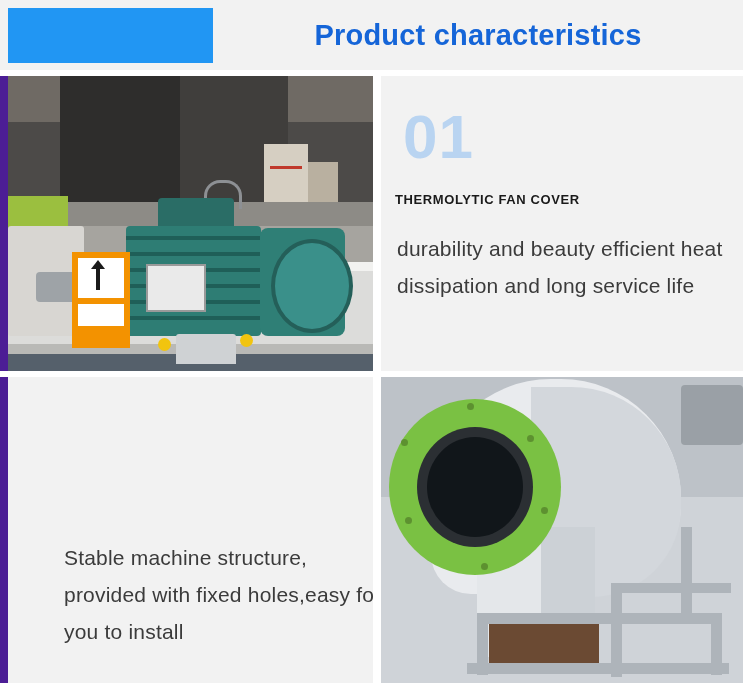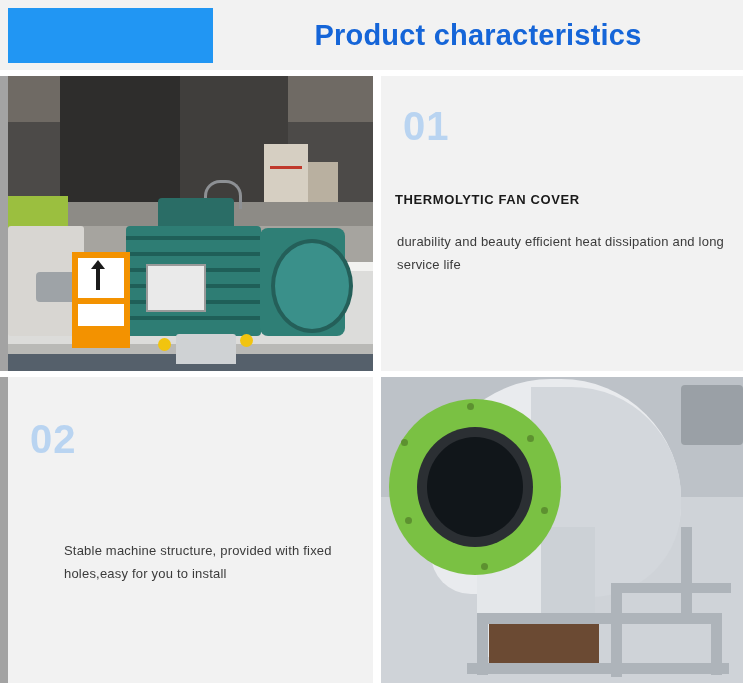--- a/index.html
+++ b/index.html
@@ -2,21 +2,21 @@
 <html><head>
 <meta charset="utf-8">
 <style>
   html,body{margin:0;padding:0;}
   body{
     width:743px;height:683px;
     background:#ffffff;
     font-family:"Liberation Sans", sans-serif;
     overflow:hidden;
   }
-  .page{position:relative;width:743px;height:683px;background:#a3a3a3;}
+  .page{position:relative;width:743px;height:683px;background:#4c1d95;}
 
   
   .header{
     position:absolute;left:0;top:0;width:743px;height:70px;
     background:#f2f2f2;
   }
   .header-accent{
     position:absolute;left:8px;top:8px;width:205px;height:55px;
     background:#2196f3;
   }
@@ -45,33 +45,33 @@
     position:absolute;left:8px;top:0;width:365px;height:306px;
     background:#f2f2f2;
   }
   .card-img-2{
     position:absolute;left:381px;top:0;width:362px;height:306px;
     overflow:hidden;background:#c9ccd1;
   }
 
   
   .num{
-    font-size:40px;font-weight:bold;color:#b9d4f1;line-height:1;
+    font-size:62px;font-weight:bold;color:#b9d4f1;line-height:1;
     letter-spacing:1px;
   }
   .num-1{position:absolute;left:22px;top:30px;}
   .num-2{position:absolute;left:22px;top:42px;}
   .head{
     font-size:13px;font-weight:bold;color:#1a1a1a;letter-spacing:0.6px;
     white-space:nowrap;
   }
   .head-1{position:absolute;left:14px;top:116px;}
   .head-2{position:absolute;left:14px;top:126px;}
   .body{
-    font-size:13px;color:#3b3b3b;line-height:1.75;letter-spacing:0.2px;
+    font-size:21px;color:#3b3b3b;line-height:1.75;letter-spacing:0.2px;
   }
   .body-1{position:absolute;left:16px;top:155px;width:340px;}
   .body-2{position:absolute;left:16px;top:163px;width:330px;margin-left:40px;}
 
   
   .p1-wall{position:absolute;left:0;top:0;width:365px;height:150px;background:#4c4a48;}
   .p1-wall-light{position:absolute;left:0;top:0;width:365px;height:46px;background:#6f6a64;}
   .p1-wallpanel{position:absolute;left:52px;top:0;width:120px;height:150px;background:#2e2d2c;}
   .p1-wallpanel2{position:absolute;left:172px;top:0;width:108px;height:132px;background:#403e3c;}
   .p1-box{position:absolute;left:256px;top:68px;width:44px;height:62px;background:#d6cfc2;}
@@ -227,21 +227,20 @@
     <div class="card-text-1">
       <div class="num num-1">01</div>
       <div class="head head-1">THERMOLYTIC FAN COVER</div>
       <div class="body body-1">durability and beauty efficient heat dissipation and long service life</div>
     </div>
   </div>
 
   <div class="row2">
 
     <div class="card-text-2">
-      <div class="num num-2">02</div>
       <div class="body body-2">Stable machine structure, provided with fixed holes,easy for you to install</div>
     </div>
 
     <div class="card-img-2">
       <div class="p2-bg"></div>
       <div class="p2-bg2"></div>
       <div class="p2-motor"></div>
 
       <div class="p2-scroll"></div>
       <div class="p2-scroll-shade"></div>

